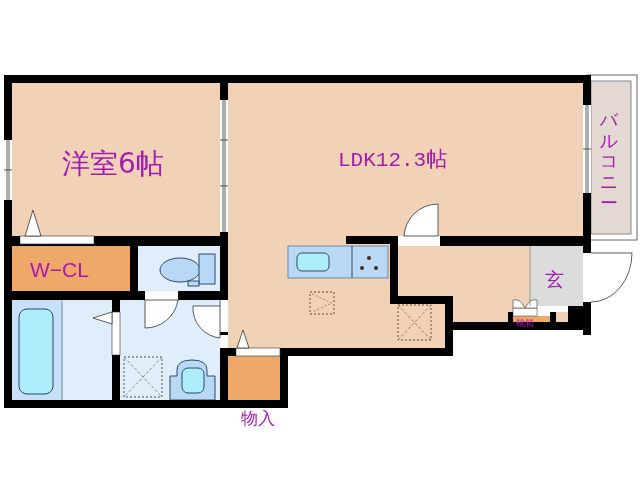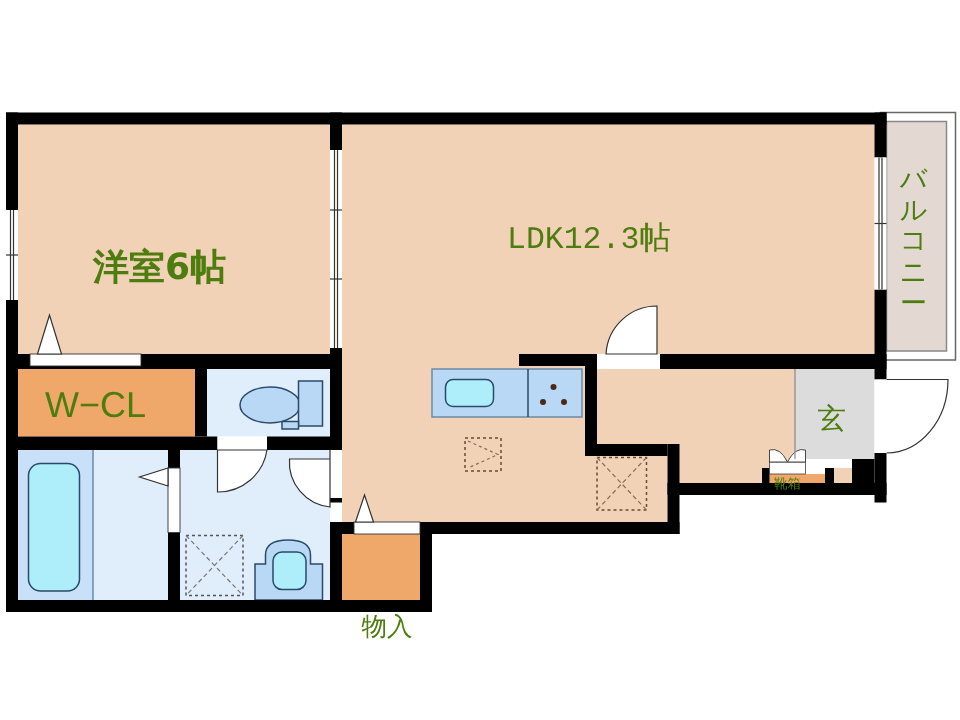--- a/index.html
+++ b/index.html
@@ -1,21 +1,21 @@
 <!DOCTYPE html>
 <html><head>
   <meta charset="utf-8">
   <style>
     html, body { margin: 0; padding: 0; background: #ffffff; }
     body { width: 640px; height: 480px; position: relative; overflow: hidden; font-family: "DejaVu Sans", "Liberation Sans", sans-serif; }
     #plan { position: absolute; left: 0; top: 0; width: 640px; height: 480px; }
-    .label { position: absolute; color: #4d7c0f; white-space: nowrap; line-height: 1; }
-    .lbl-western { left: 62px; top: 166px; font-size: 24px; font-weight: bold; }
+    .label { position: absolute; color: #a21caf; white-space: nowrap; line-height: 1; }
+    .lbl-western { left: 62px; top: 150px; font-size: 28px; }
     .lbl-ldk { left: 338px; top: 150px; font-size: 21px; font-family: Liberation Mono, monospace; }
-    .lbl-wcl { left: 30px; top: 259px; font-size: 24px; font-family: "Liberation Sans", sans-serif; }
+    .lbl-wcl { left: 30px; top: 259px; font-size: 21px; font-family: "Liberation Sans", sans-serif; }
     .lbl-storage { left: 241px; top: 370px; font-size: 17px; margin-top: 40px; }
     .lbl-entrance { left: 545px; top: 270px; font-size: 19px; }
     .lbl-shoe { left: 516px; top: 319px; font-size: 9px; }
     .lbl-balcony { left: 599px; top: 110px; font-size: 18px; width: 20px; text-align: center; line-height: 1.15; word-break: break-all; white-space: normal; }
   </style>
 </head>
 <body>
 
 <svg id="plan" viewBox="0 0 640 480" xmlns="http://www.w3.org/2000/svg">
 

